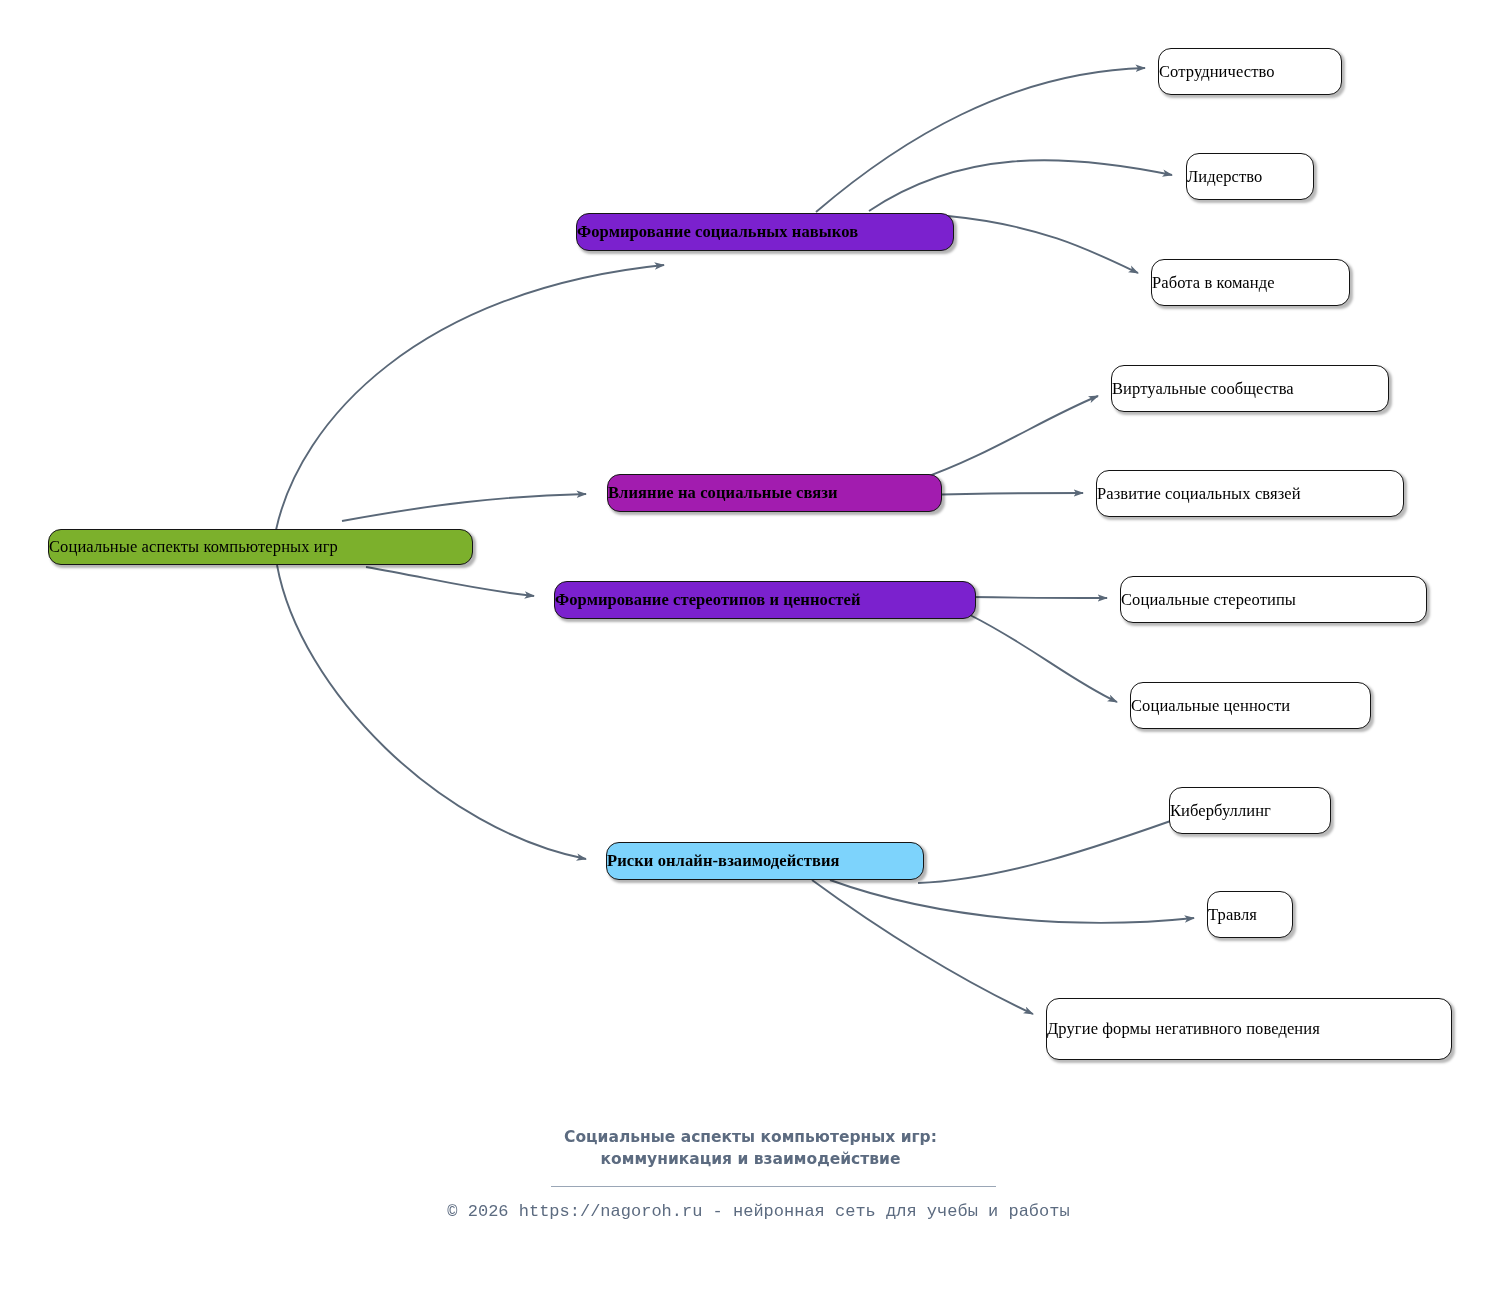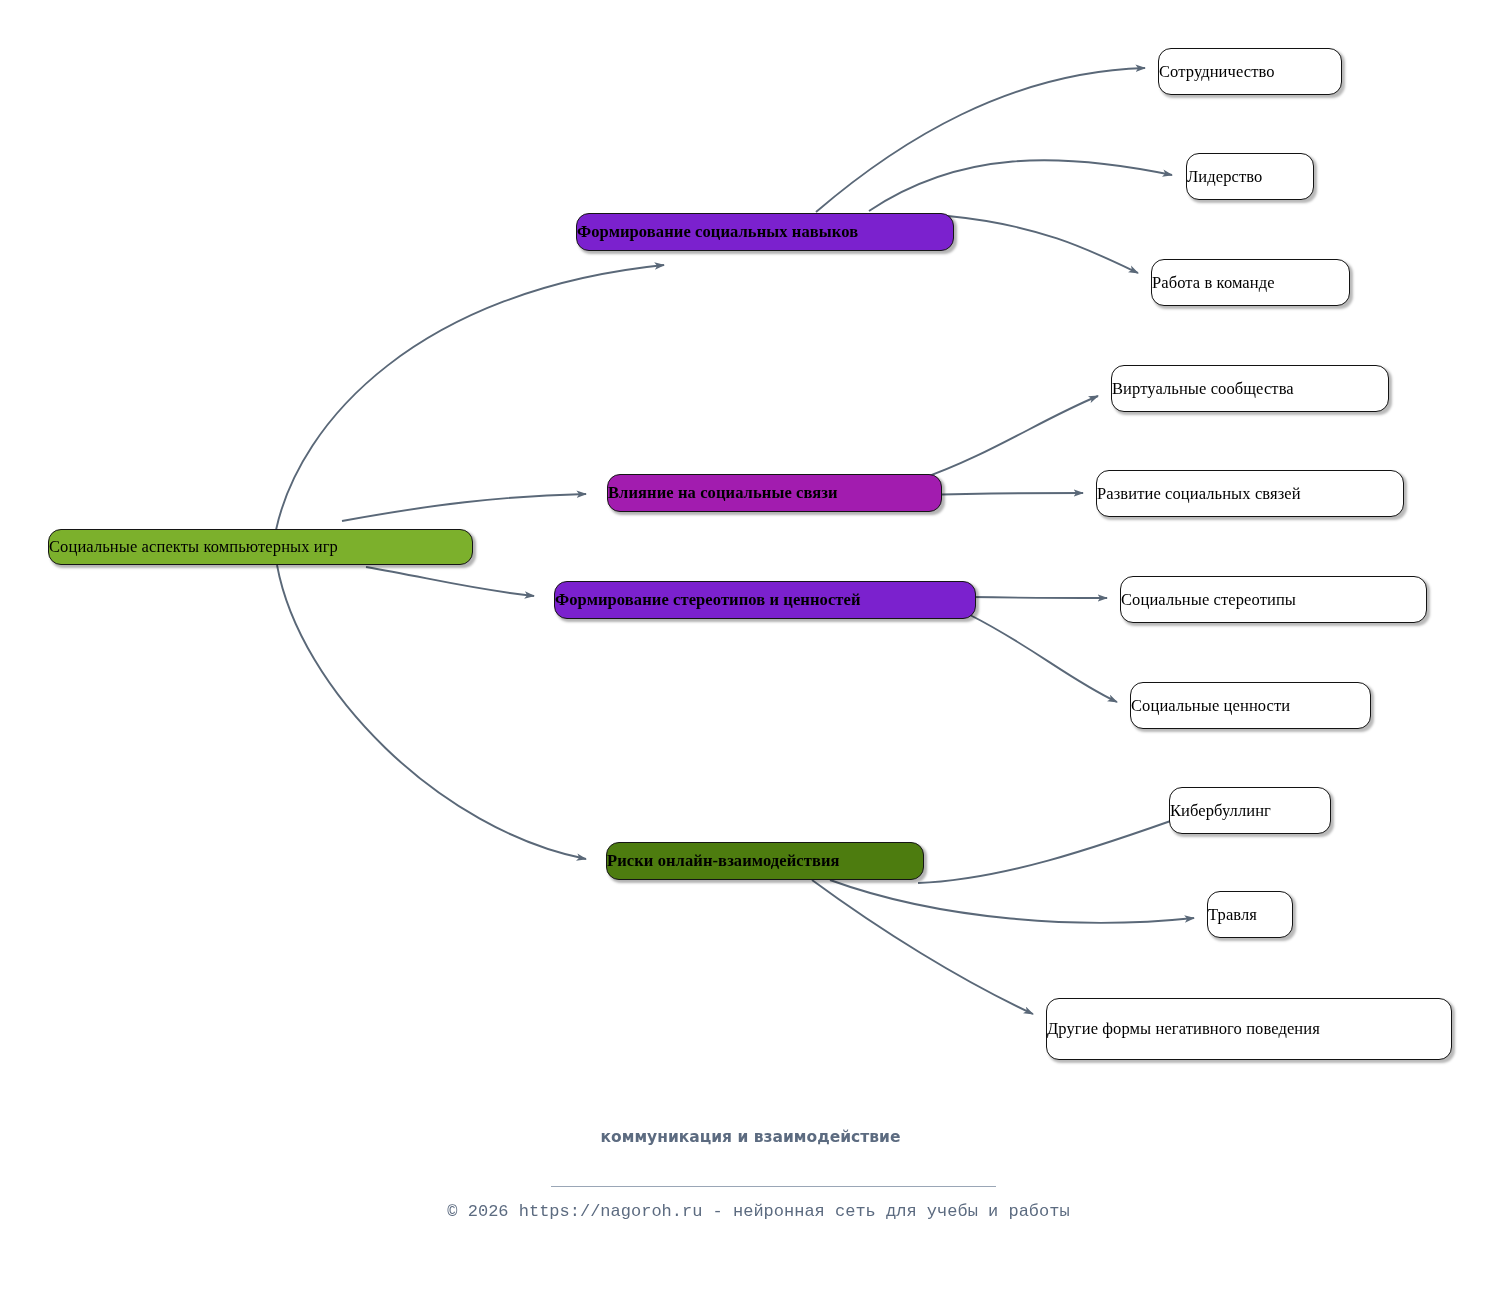--- a/index.html
+++ b/index.html
@@ -156,35 +156,36 @@
       </div>
       <div class="node node-branch" style="left: 548px; top: 581px; width: 422px; height: 38px; background: rgb(123, 33, 206); color: rgb(0, 0, 0);">
         <span>Формирование стереотипов и ценностей</span>
       </div>
       <div class="node node-leaf" style="left: 1120px; top: 576px; width: 307px; height: 47px;">
         <span>Социальные стереотипы</span>
       </div>
       <div class="node node-leaf" style="left: 1130px; top: 682px; width: 241px; height: 47px;">
         <span>Социальные ценности</span>
       </div>
-      <div class="node node-branch" style="left: 600px; top: 842px; width: 318px; height: 38px; background: #4d7c0f; color: rgb(0, 0, 0);">
+      <div class="node node-branch" style="left: 600px; top: 842px; width: 318px; height: 38px; background: #7dd3fc; color: rgb(0, 0, 0);">
         <span>Риски онлайн-взаимодействия</span>
       </div>
       <div class="node node-leaf" style="left: 1169px; top: 787px; width: 162px; height: 47px;">
         <span>Кибербуллинг</span>
       </div>
       <div class="node node-leaf" style="left: 1207px; top: 891px; width: 86px; height: 47px;">
         <span>Травля</span>
       </div>
       <div class="node node-leaf" style="left: 1046px; top: 998px; width: 406px; height: 62px;">
         <span>Другие формы негативного поведения</span>
       </div>
     </div>
 
   <div class="footer" id="footer-title">
+    <div>Социальные аспекты компьютерных игр:</div>
     <div>коммуникация и взаимодействие</div>
   </div>
 
   <div id="footer-divider"></div>
 
   <div class="footer" id="footer-credit">© 2026 https://nagoroh.ru - нейронная сеть для учебы и работы</div>
 
 </div>
 
 </body></html>

